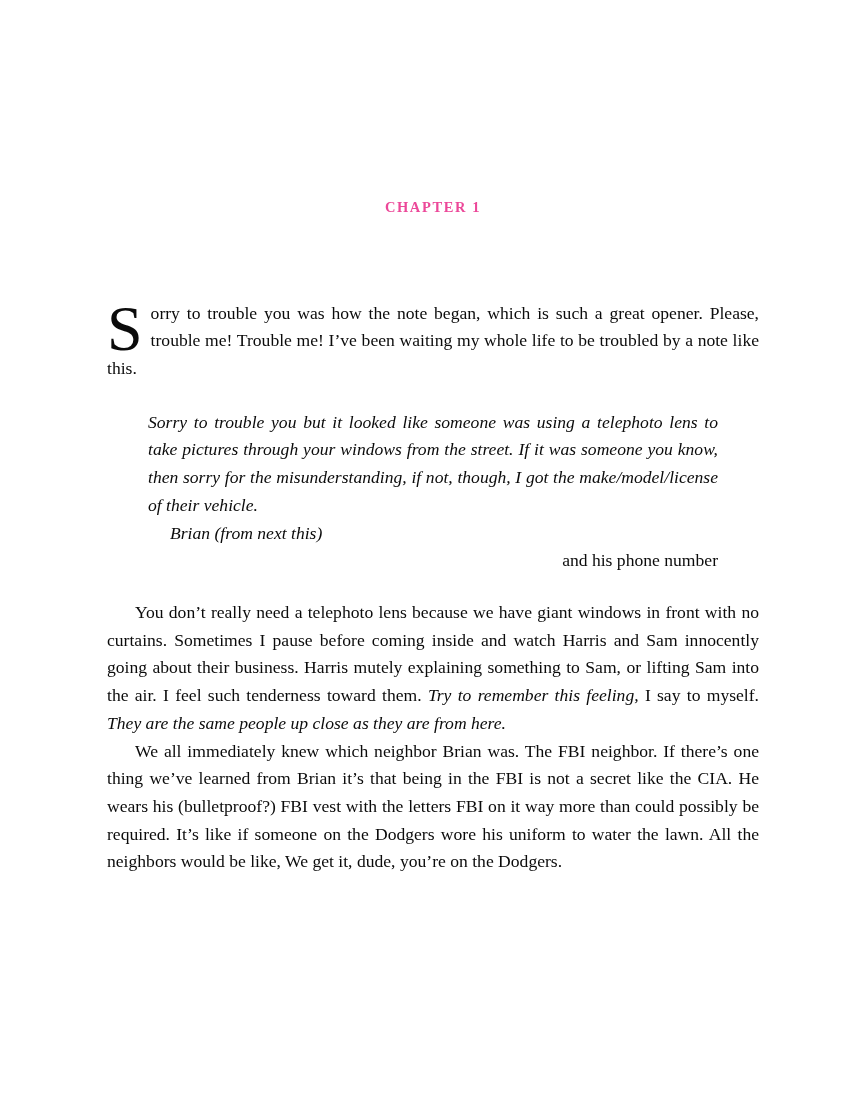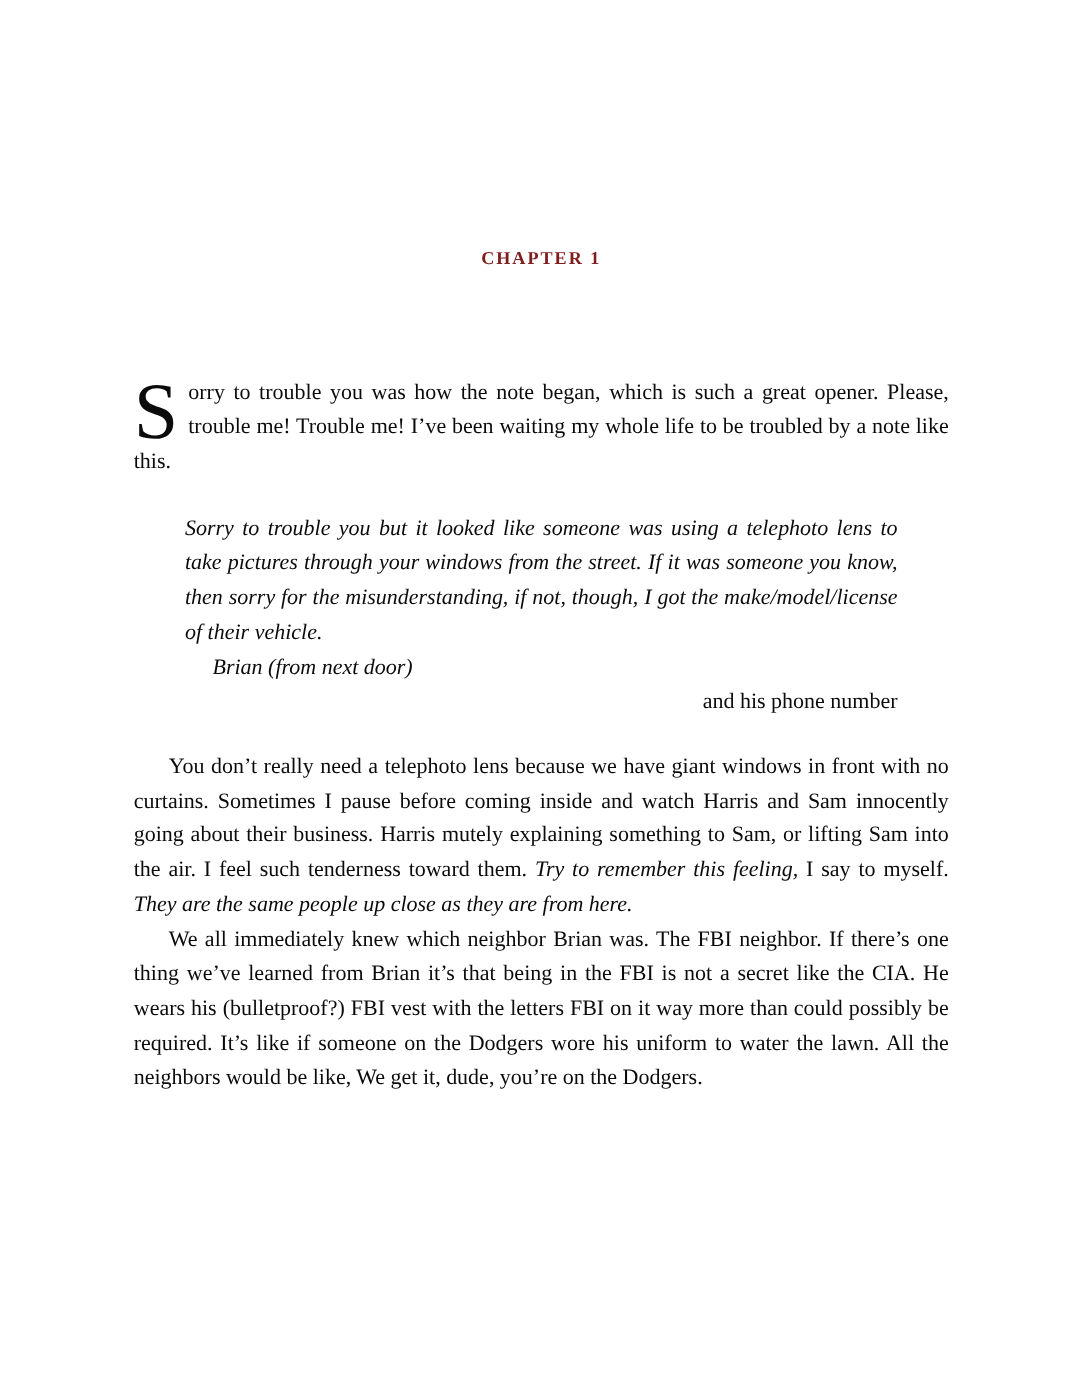--- a/index.html
+++ b/index.html
@@ -21,21 +21,21 @@
     width: 652px;
   }
   .chapter-heading {
     margin: 0;
     padding-top: 199px;
     text-align: center;
     font-size: 14.5px;
     font-weight: bold;
     letter-spacing: 1.6px;
     line-height: 1.15;
-    color: #7f1d1d;
+    color: #ec4899;
   }
   .body-text {
     font-size: 17.6px;
     line-height: 27.7px;
     text-align: justify;
     color: #0b0b0b;
   }
   .para-first {
     margin: 84px 0 0 0;
   }
@@ -77,21 +77,21 @@
 
 <div class="page">
   <div class="content">
 
     <h1 class="chapter-heading">CHAPTER 1</h1>
 
     <p class="body-text para-first"><span class="dropcap">S</span><span class="lead-italic">orry to trouble you</span><span> was how the note began, which is such a great opener. Please, trouble me! Trouble me! I’ve been waiting my whole life to be troubled by a note like this.</span></p>
 
     <div class="body-text note-quote">
       <div>Sorry to trouble you but it looked like someone was using a telephoto lens to take pictures through your windows from the street. If it was someone you know, then sorry for the misunderstanding, if not, though, I got the make/model/license of their vehicle.</div>
-      <div class="note-sig">Brian (from next door)</div>
+      <div class="note-sig">Brian (from next this)</div>
       <div class="note-sig-sub">and his phone number</div>
     </div>
 
     <p class="body-text para para-gap"><span>You don’t really need a telephoto lens because we have giant windows in front with no curtains. Sometimes I pause before coming inside and watch Harris and Sam innocently going about their business. Harris mutely explaining something to Sam, or lifting Sam into the air. I feel such tenderness toward them. </span><span class="inline-italic">Try to remember this feeling,</span><span> I say to myself. </span><span class="inline-italic">They are the same people up close as they are from here.</span></p>
 
     <p class="body-text para">We all immediately knew which neighbor Brian was. The FBI neighbor. If there’s one thing we’ve learned from Brian it’s that being in the FBI is not a secret like the CIA. He wears his (bulletproof?) FBI vest with the letters FBI on it way more than could possibly be required. It’s like if someone on the Dodgers wore his uniform to water the lawn. All the neighbors would be like, We get it, dude, you’re on the Dodgers.</p>
 
 
   </div>
 </div>

